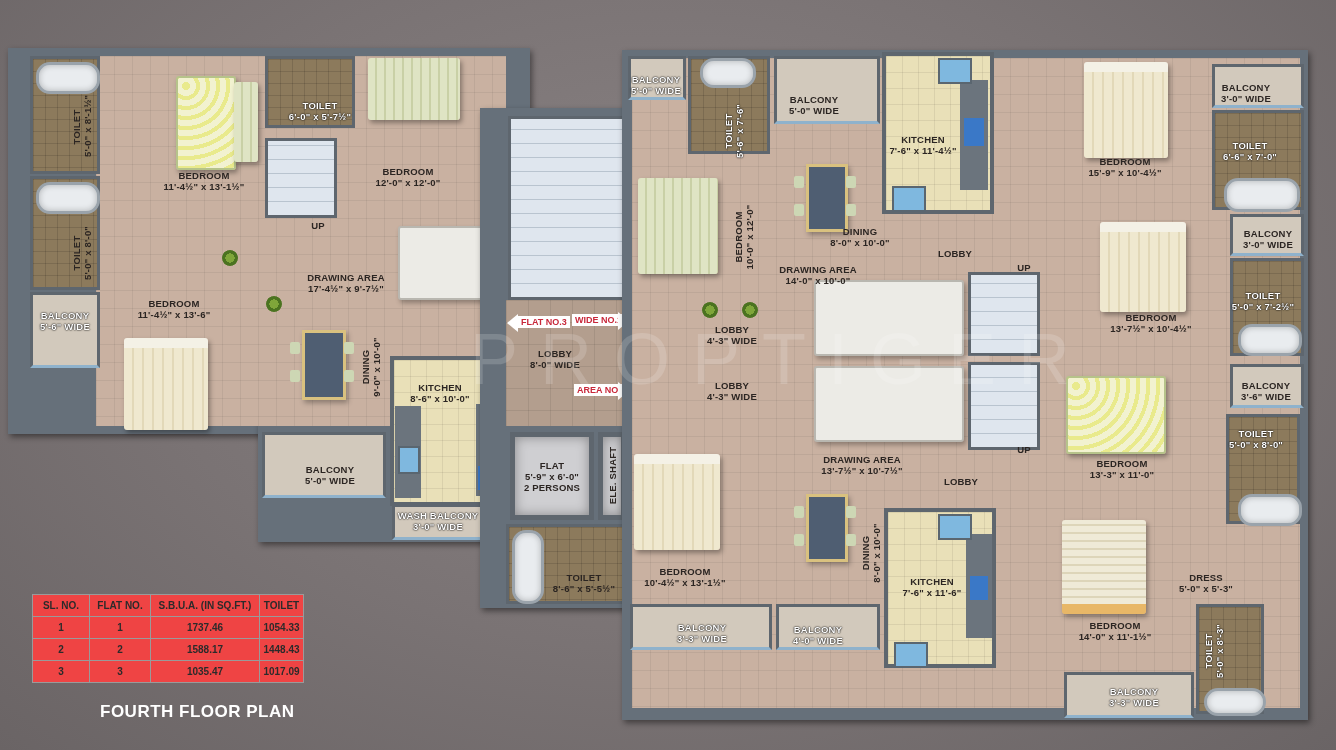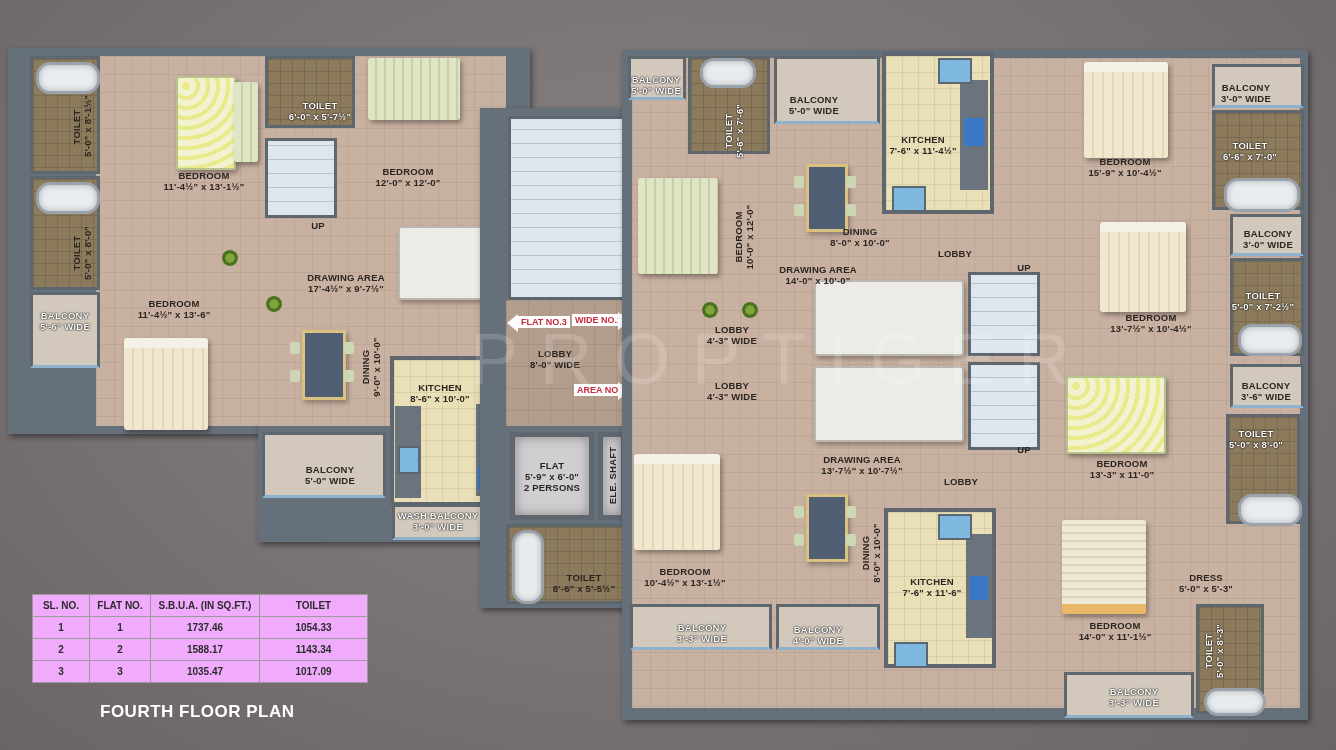--- a/index.html
+++ b/index.html
@@ -33,21 +33,21 @@
   .plant{position:absolute;width:16px;height:16px;border-radius:50%;background:radial-gradient(circle,#7fa63a 0 40%,#4b7320 41% 70%,transparent 71%);}
   .lbl{position:absolute;color:#2b2522;font-weight:bold;font-size:9.5px;line-height:11px;text-align:center;white-space:nowrap;letter-spacing:.2px;}
   .lbl.light{color:#fff;text-shadow:0 0 2px #000,0 0 1px #000;}
   .lbl .sub{display:block;font-weight:bold;}
   .vert{transform:rotate(-90deg);transform-origin:center center;}
   .flat-tag{position:absolute;background:#fff;color:#c8283a;font-weight:bold;font-size:9px;padding:1px 3px;white-space:nowrap;}
   .arrow-l,.arrow-r{position:absolute;width:0;height:0;border-top:9px solid transparent;border-bottom:9px solid transparent;}
   .arrow-l{border-right:11px solid #fff;}
   .arrow-r{border-left:11px solid #fff;}
   .watermark{position:absolute;left:470px;top:318px;font-size:72px;letter-spacing:22px;color:rgba(255,255,255,.16);font-family:"Liberation Sans",sans-serif;font-weight:normal;pointer-events:none;}
-  table.area{position:absolute;left:32px;top:594px;width:336px;border-collapse:collapse;background:#f0abfc;font-family:"Liberation Sans",sans-serif;font-weight:bold;font-size:10px;color:#2b2b2b;}
+  table.area{position:absolute;left:32px;top:594px;width:272px;border-collapse:collapse;background:#ef4444;font-family:"Liberation Sans",sans-serif;font-weight:bold;font-size:10px;color:#2b2b2b;}
   table.area th,table.area td{border:1px solid #9a9a9a;text-align:center;height:21px;padding:0 2px;}
   table.area th{font-size:10px;}
   .title{position:absolute;left:100px;top:702px;color:#fff;font-weight:bold;font-size:17px;letter-spacing:.5px;}
 </style>
 </head>
 <body>
 
 <div class="plan">
 
   <div class="wall" style="left:8px;top:48px;width:522px;height:386px;"></div>
@@ -370,21 +370,21 @@
     <tr>
       <td>1</td>
       <td>1</td>
       <td>1737.46</td>
       <td>1054.33</td>
     </tr>
     <tr>
       <td>2</td>
       <td>2</td>
       <td>1588.17</td>
-      <td>1143.34</td>
+      <td>1448.43</td>
     </tr>
     <tr>
       <td>3</td>
       <td>3</td>
       <td>1035.47</td>
       <td>1017.09</td>
     </tr>
   </tbody>
 </table>
 

